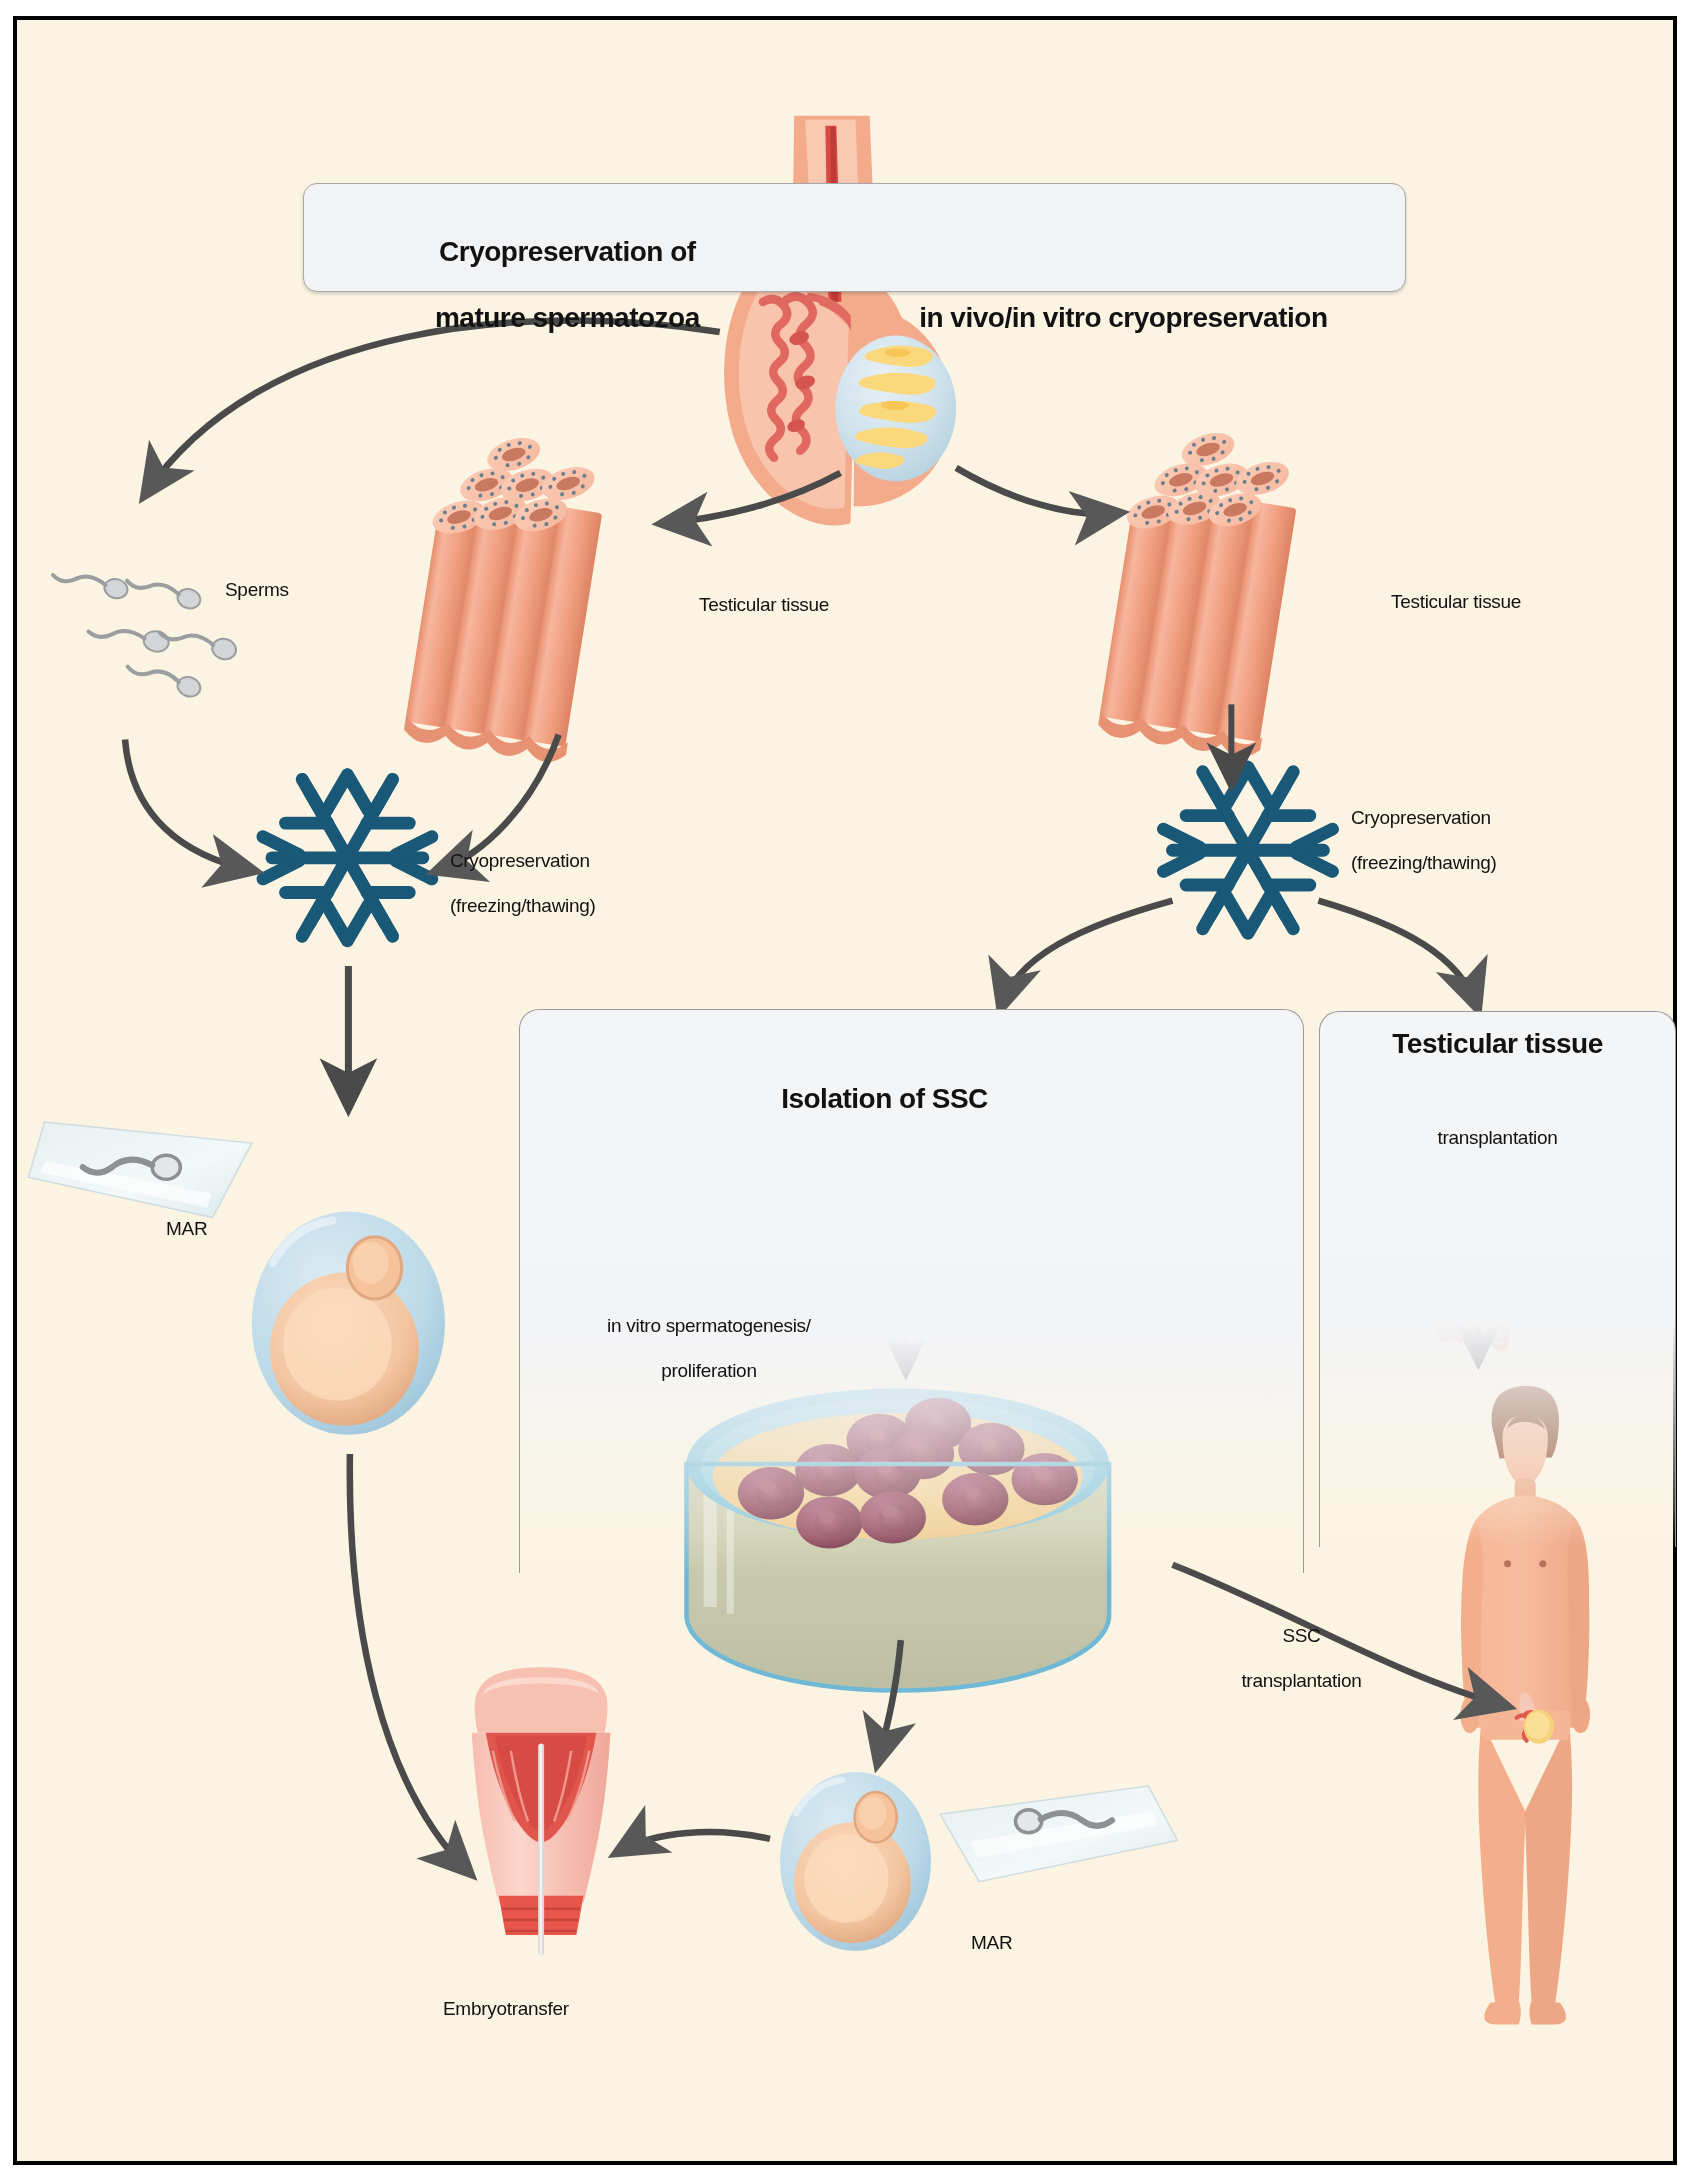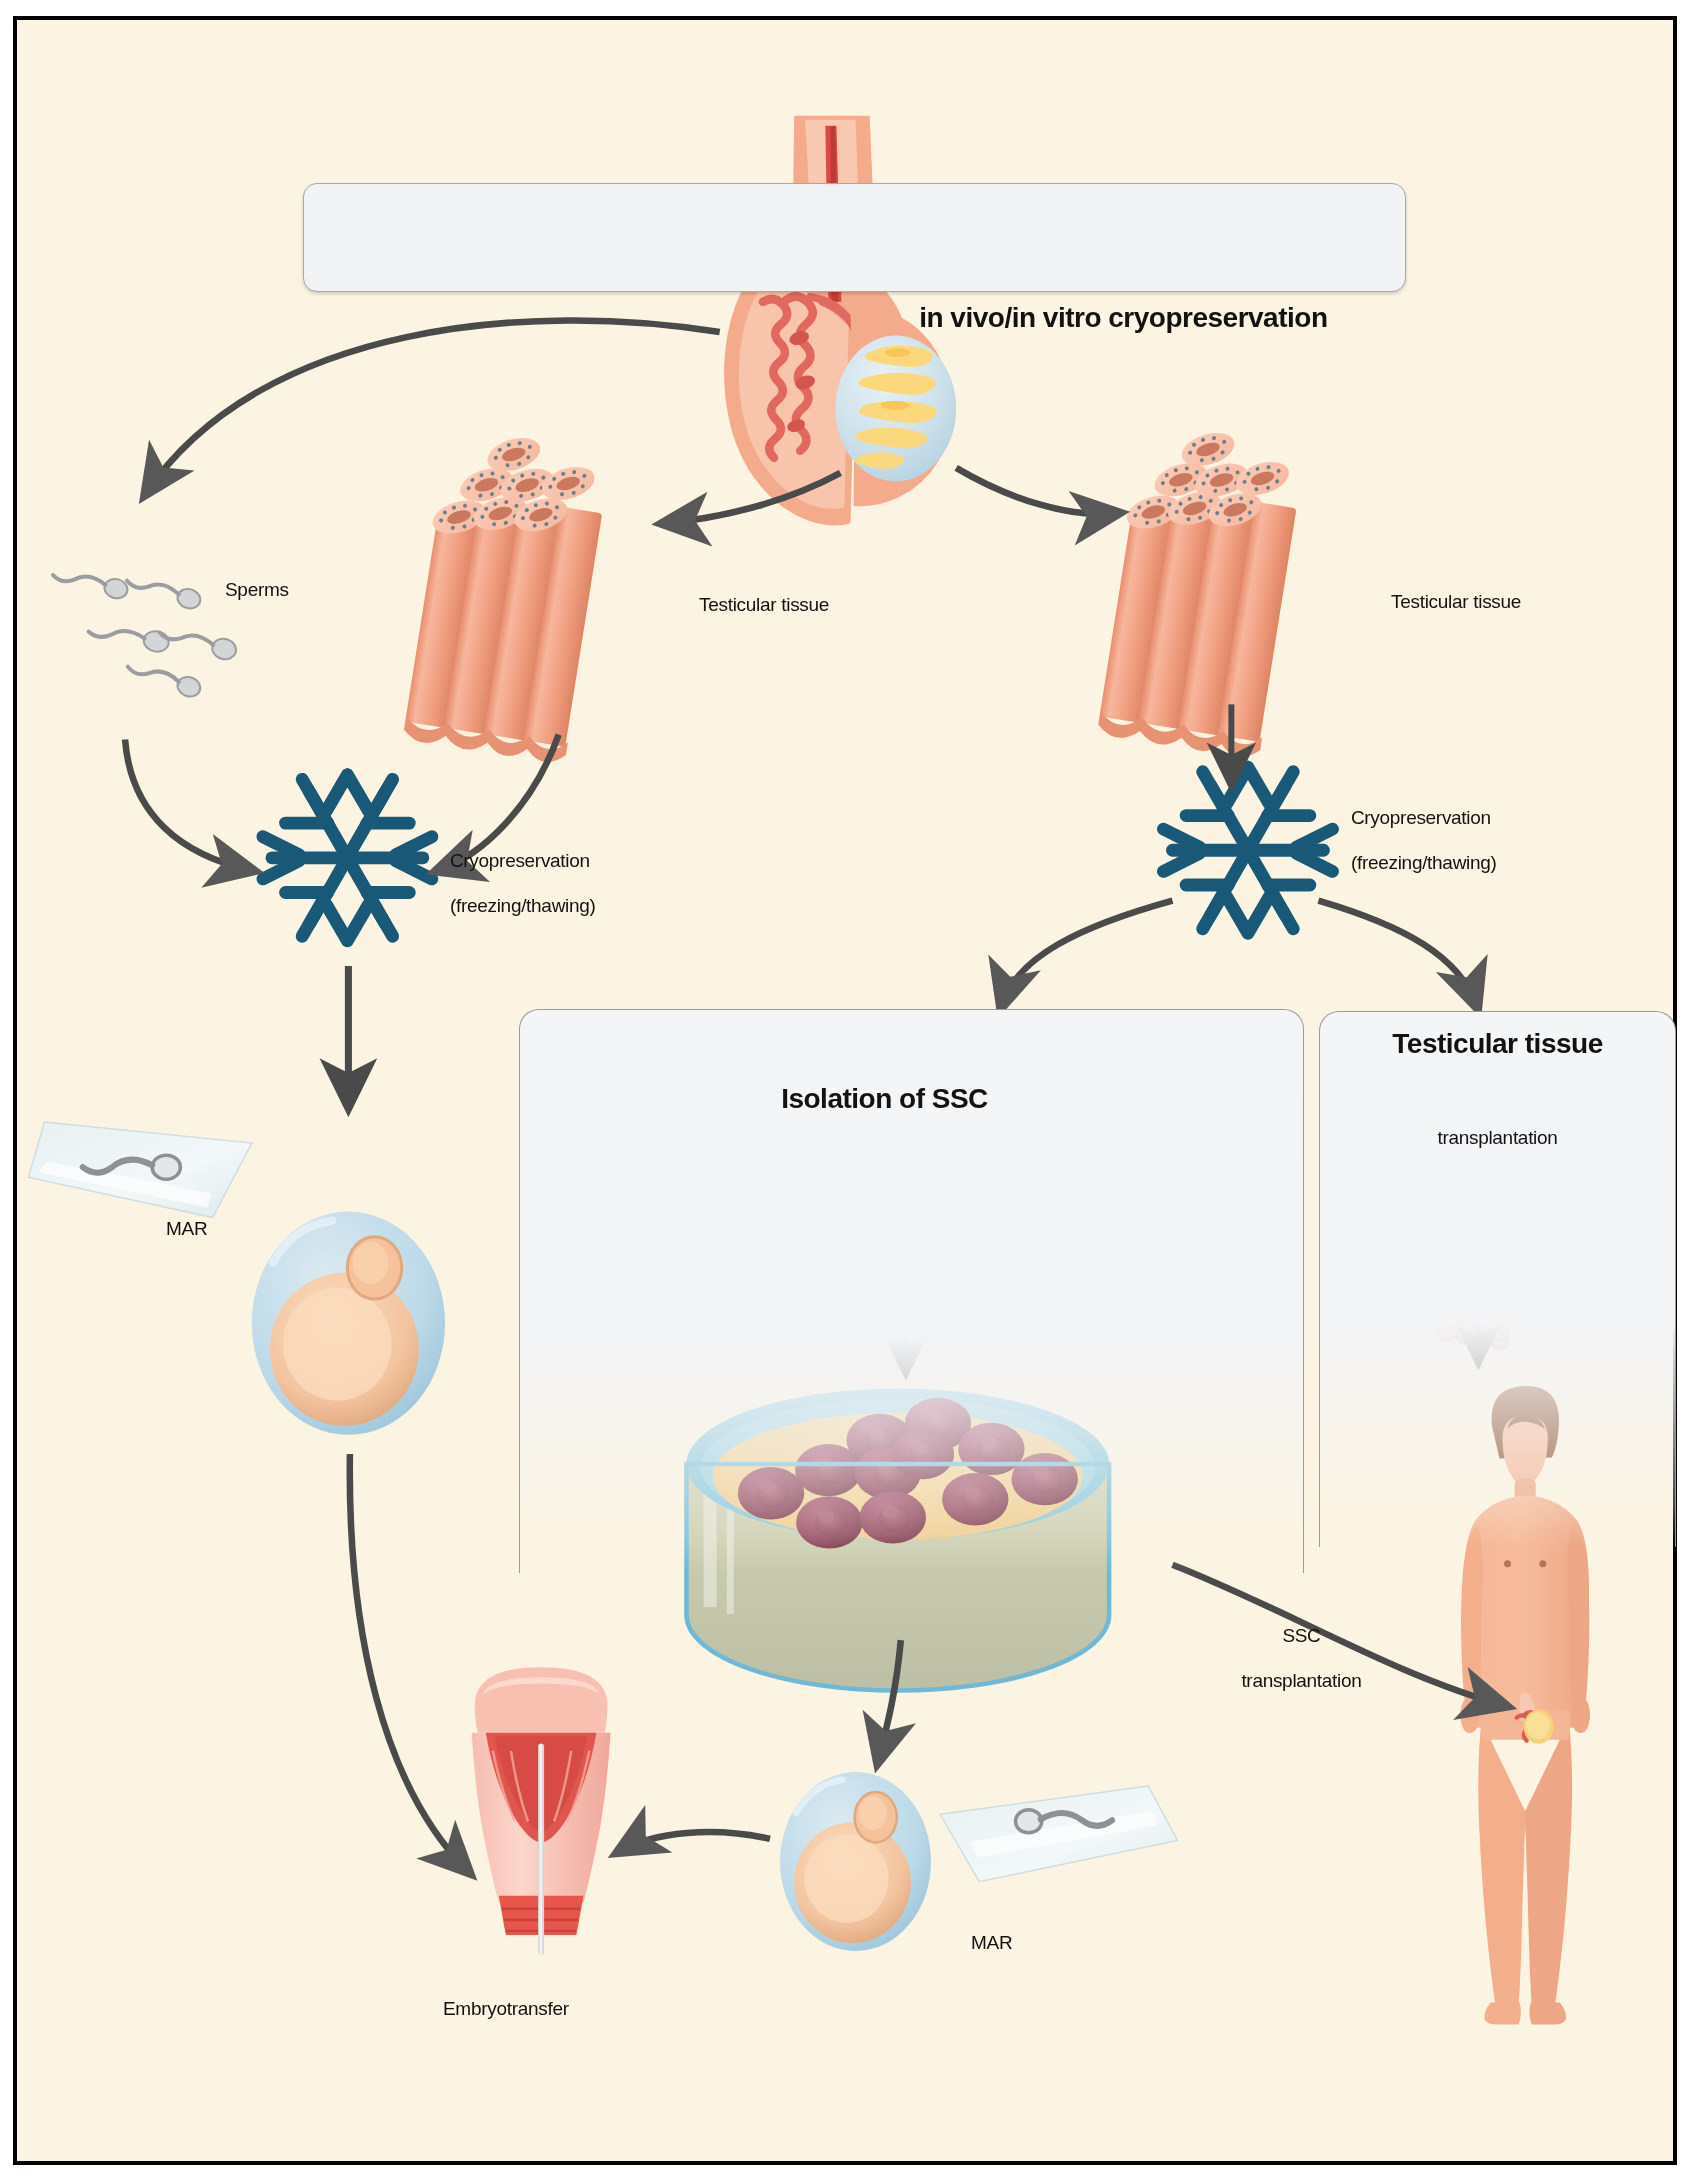--- a/index.html
+++ b/index.html
@@ -829,20 +829,24 @@
       <path d="M1530,3655 C1420,3630 1300,3640 1230,3680" stroke-width="13" marker-end="url(#ahs)"></path>
 
       <path d="M695,2890 C690,3240 760,3550 930,3720" stroke-width="13" marker-end="url(#ahs)"></path>
     </g>
   </svg>
 
   <div class="panel" style="left:519px; top:1009px; width:785px; height:564px;"></div>
   <div class="panel" style="left:1319px; top:1011px; width:357px; height:536px;"></div>
 
   <div class="banner" style="left:303px; top:183px; width:1103px; height:109px;">
+    <div class="lbl lbl-bold center" style="left:15px; top:18px; width:453px;">
+      <span>Cryopreservation of</span><br>
+      <span>mature spermatozoa</span>
+    </div>
     <div class="lbl lbl-bold center" style="left:503px; top:18px; width:589px;">
       <br>
       <span class="ital">in vivo</span><span>/</span><span class="ital">in vitro</span><span> cryopreservation</span>
     </div>
   </div>
 
   <div class="lbl lbl-reg" style="left:225px; top:579px;">Sperms</div>
 
   <div class="lbl lbl-reg" style="left:699px; top:594px;">Testicular tissue</div>
 
@@ -864,18 +868,22 @@
 
   <div class="lbl lbl-reg" style="left:422px; top:1998px;margin-left:21px;">Embryotransfer</div>
 
   <div class="lbl lbl-reg center" style="left:1186px; top:1603px; width:211px;">
     <span>SSC</span><br>
     <span>transplantation</span>
   </div>
 
   <div class="lbl lbl-bold center" style="left:519px; top:1082px; width:731px;">Isolation of SSC</div>
 
+  <div class="lbl lbl-reg center" style="left:533px; top:1293px; width:332px;">
+    <span class="ital">in vitro</span><span> spermatogenesis/</span><br>
+    <span>proliferation</span>
+  </div>
 
   <div class="lbl lbl-bold center" style="left:1319px; top:1027px; width:357px;">Testicular tissue</div>
 
   <div class="lbl lbl-reg center" style="left:1319px; top:1127px; width:357px;">transplantation</div>
 </div>
 
 
 </body></html>

